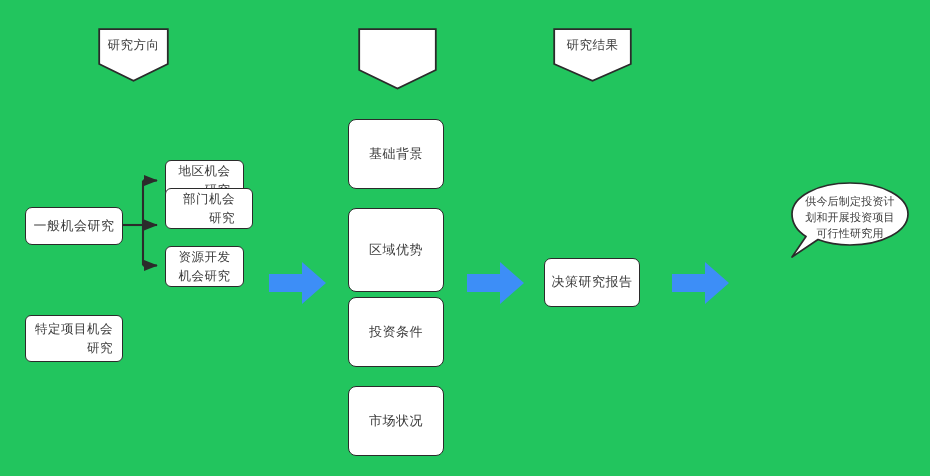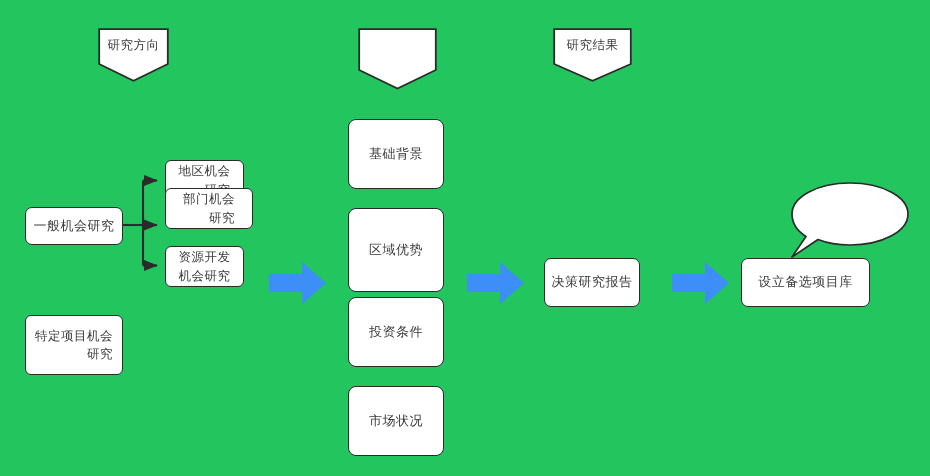--- a/index.html
+++ b/index.html
@@ -135,21 +135,21 @@
 
   <div class="box small" style="left:165px; top:160px; width:79px; height:41px;">地区机会
 研究</div>
 
   <div class="box small" style="left:165px; top:188px; width:88px; height:41px;">部门机会
 研究</div>
 
   <div class="box small" style="left:165px; top:246px; width:79px; height:41px;">资源开发
 机会研究</div>
 
-  <div class="box small" style="left:25px; top:315px; width:98px; height:60px;">特定项目机会
+  <div class="box small" style="left:25px; top:315px; width:98px; height:47px;">特定项目机会
 研究</div>
 
   <div class="bluearrow" style="left:269px; top:261px;">
     <svg width="58" height="44" viewBox="0 0 58 44">
       <path d="M0,13 L33,13 L33,1 L57,22 L33,43 L33,31 L0,31 Z" fill="#3d8ef7"></path>
     </svg>
   </div>
 
   <div class="box tall" style="left:348px; top:119px; width:96px; height:70px;">基础背景</div>
 
@@ -166,28 +166,30 @@
   </div>
 
   <div class="box" style="left:544px; top:258px; width:96px; height:49px;">决策研究报告</div>
 
   <div class="bluearrow" style="left:672px; top:261px;">
     <svg width="58" height="44" viewBox="0 0 58 44">
       <path d="M0,13 L33,13 L33,1 L57,22 L33,43 L33,31 L0,31 Z" fill="#3d8ef7"></path>
     </svg>
   </div>
 
-  <div class="box" style="left:741px; top:258px; width:129px; height:49px;">设立备选项目库</div>
 
   <div class="callout" style="left:786px; top:181px; width:128px; height:80px;">
     <svg width="128" height="80" viewBox="0 0 128 80">
       <path d="M64,2
                C 96,2 122,15.5 122,33
                C 122,50.5 96,64 64,64
                C 52,64 41,62 32,58.5
                L 6,76
                L 20,55.5
                C 11,49.8 6,41.8 6,33
                C 6,15.5 32,2 64,2 Z" fill="#ffffff" stroke="#2b2b2b" stroke-width="1.7" stroke-linejoin="round"></path>
     </svg>
+    <div class="ctext">供今后制定投资计
+划和开展投资项目
+可行性研究用</div>
   </div>
 
 </div>
 
 </body></html>

